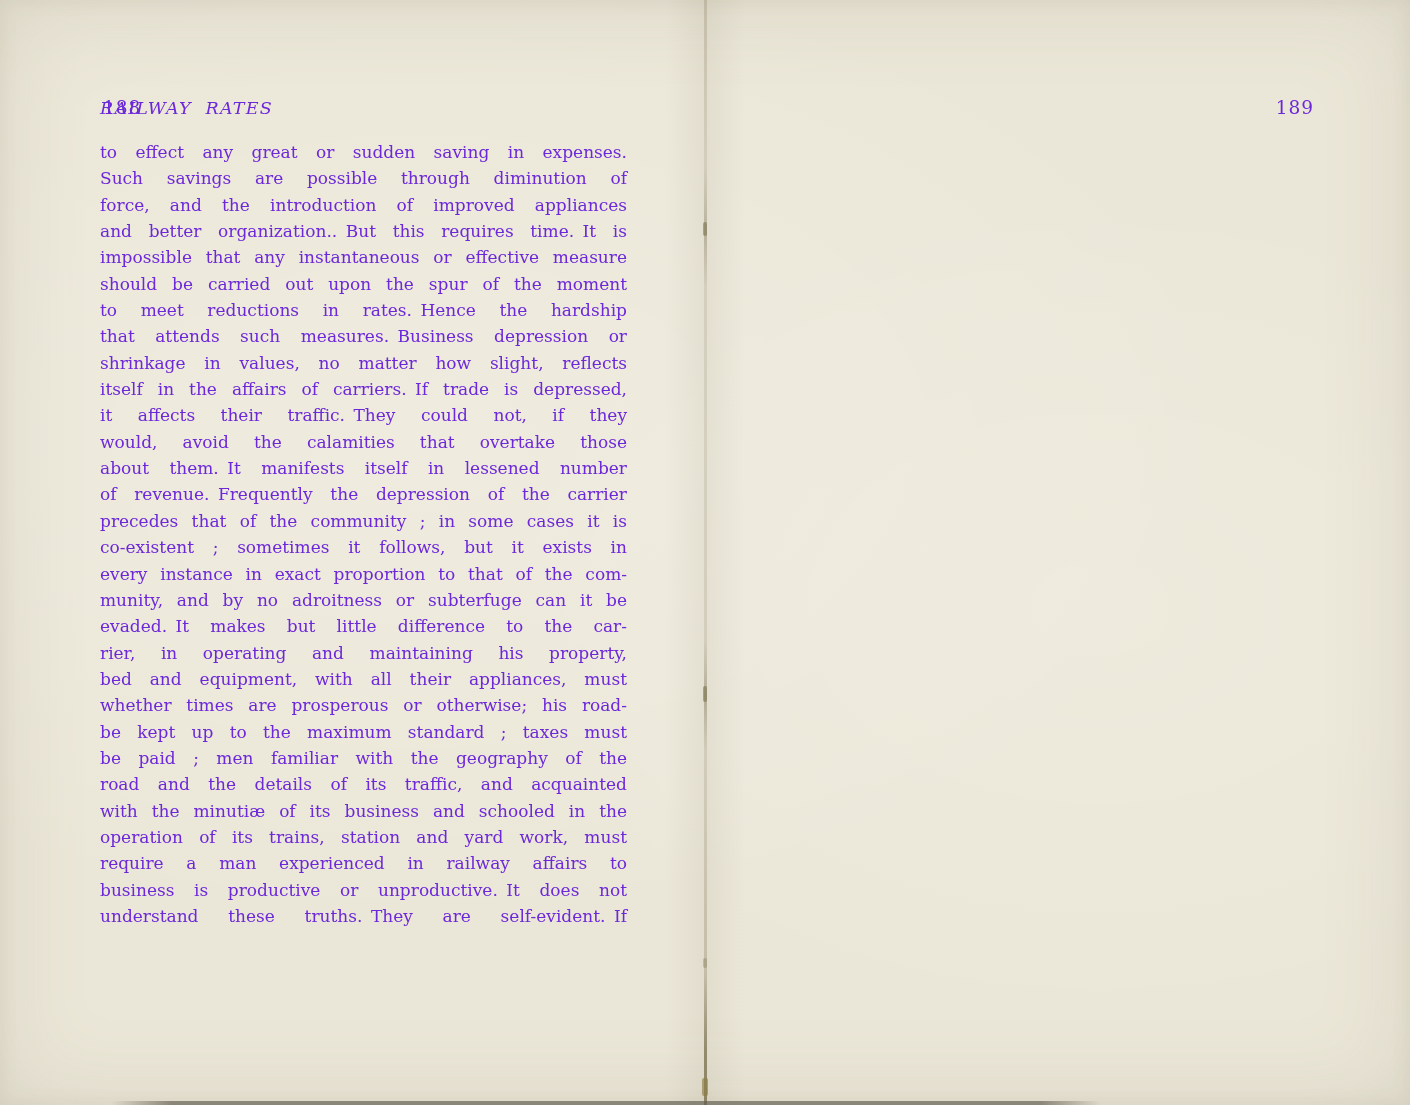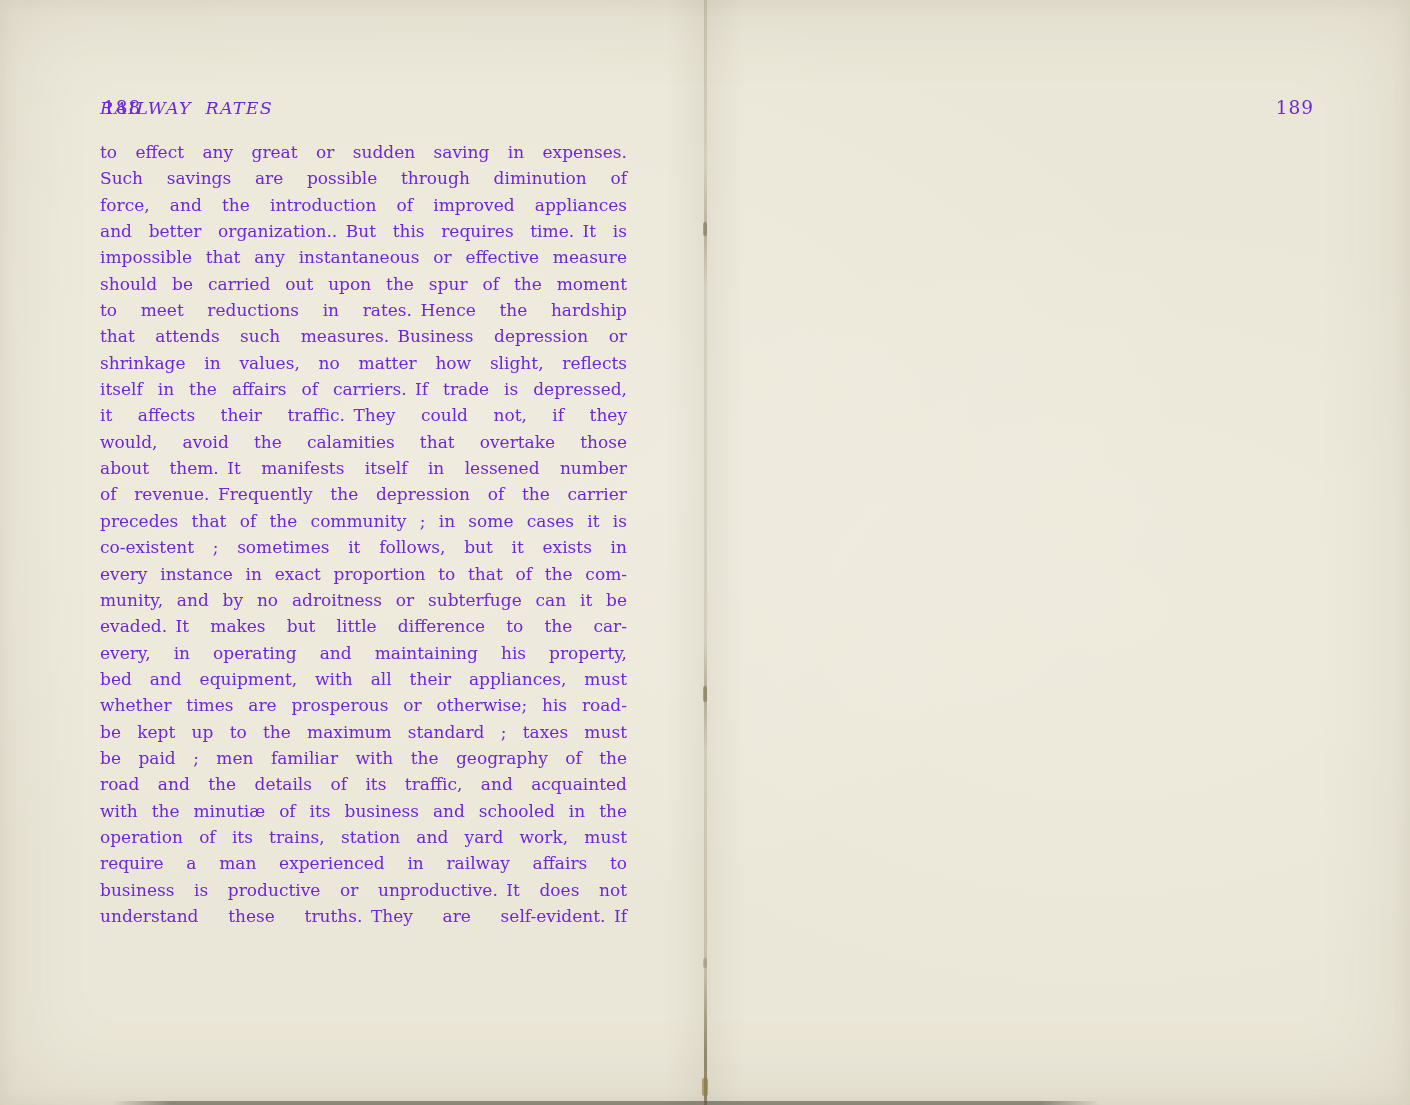--- a/index.html
+++ b/index.html
@@ -97,21 +97,21 @@
         <div class="line">itself in the affairs of carriers. If trade is depressed,</div>
         <div class="line">it affects their traffic. They could not, if they</div>
         <div class="line">would, avoid the calamities that overtake those</div>
         <div class="line">about them. It manifests itself in lessened number</div>
         <div class="line">of revenue. Frequently the depression of the carrier</div>
         <div class="line">precedes that of the community ; in some cases it is</div>
         <div class="line">co-existent ; sometimes it follows, but it exists in</div>
         <div class="line">every instance in exact proportion to that of the com-</div>
         <div class="line">munity, and by no adroitness or subterfuge can it be</div>
         <div class="line">evaded. It makes but little difference to the car-</div>
-        <div class="line">every, in operating and maintaining his property,</div>
+        <div class="line">rier, in operating and maintaining his property,</div>
         <div class="line">bed and equipment, with all their appliances, must</div>
         <div class="line">whether times are prosperous or otherwise; his road-</div>
         <div class="line">be kept up to the maximum standard ; taxes must</div>
         <div class="line">be paid ; men familiar with the geography of the</div>
         <div class="line">road and the details of its traffic, and acquainted</div>
         <div class="line">with the minutiæ of its business and schooled in the</div>
         <div class="line">operation of its trains, station and yard work, must</div>
         <div class="line">require a man experienced in railway affairs to</div>
         <div class="line">business is productive or unproductive. It does not</div>
         <div class="line">understand these truths. They are self-evident. If</div>

